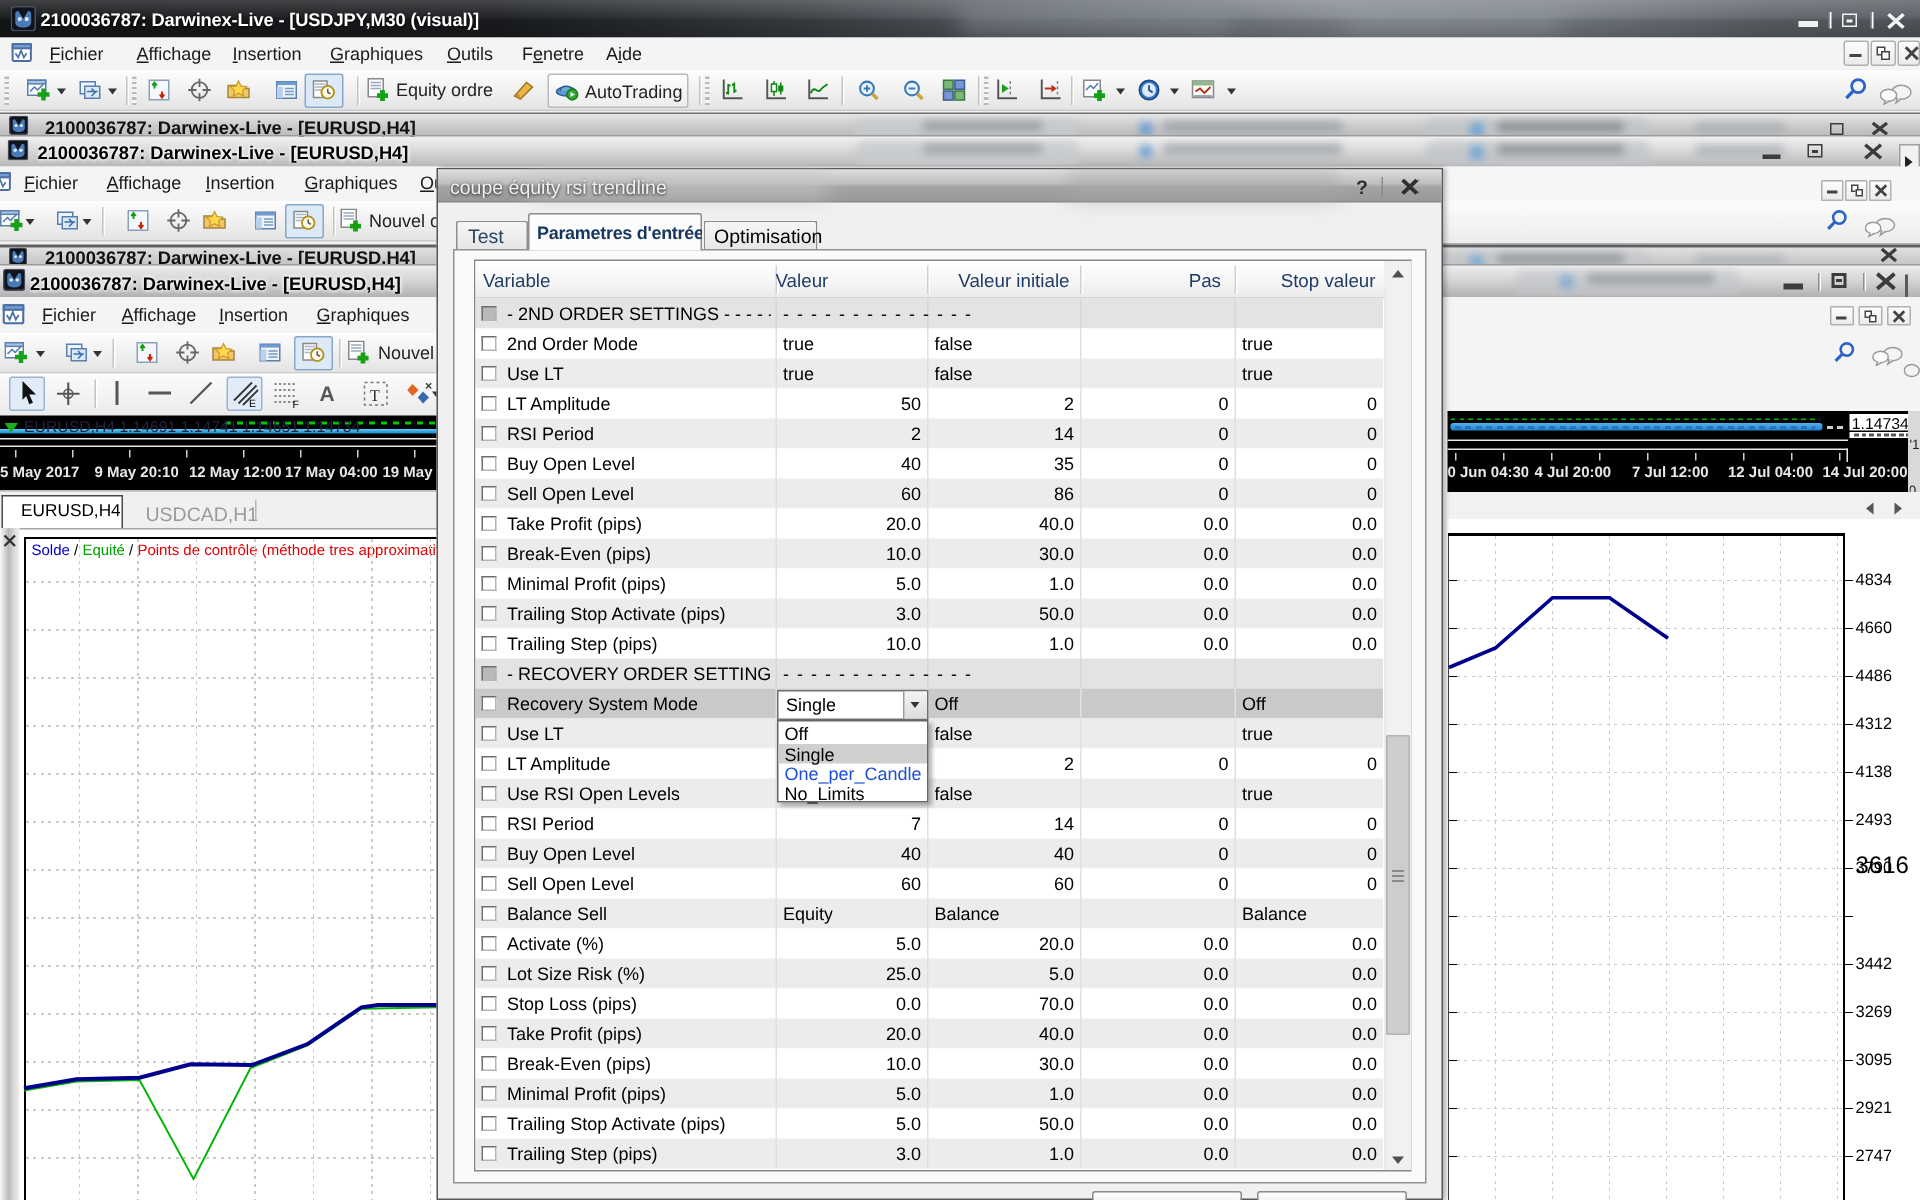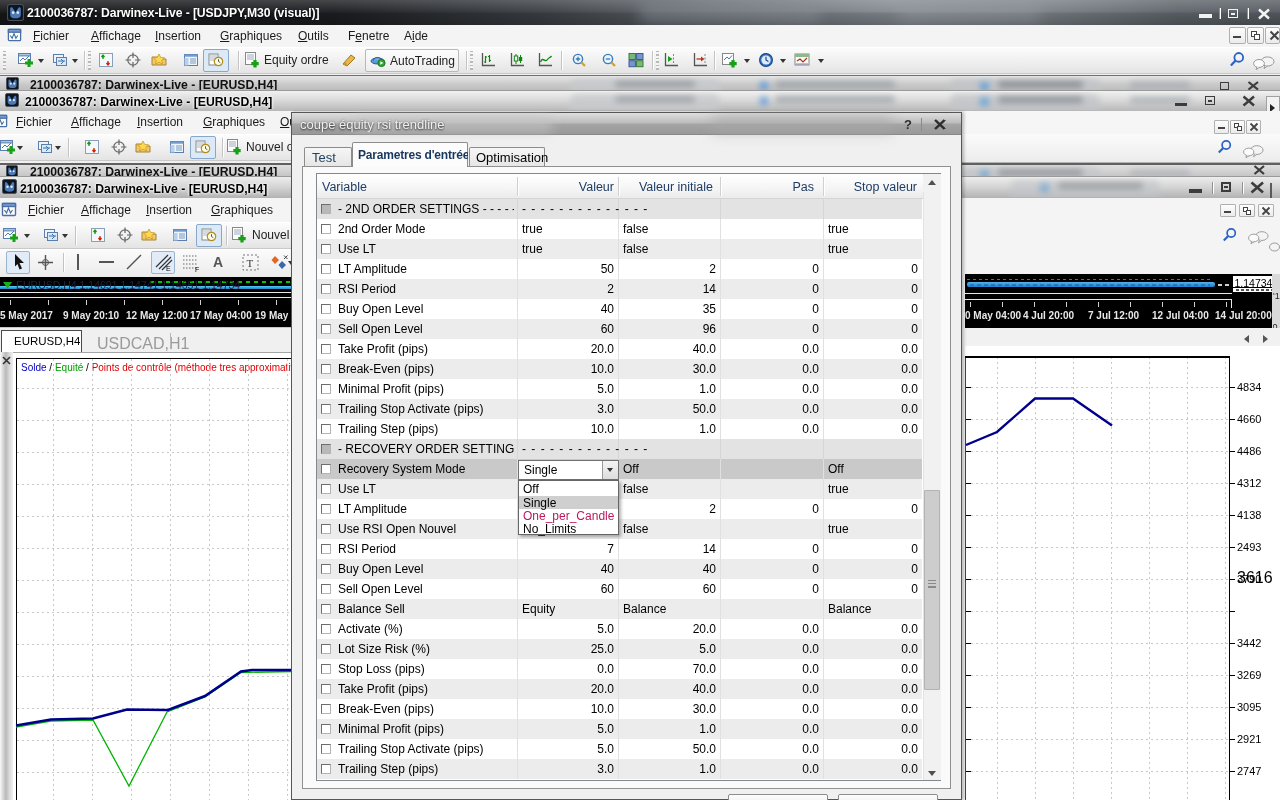--- a/index.html
+++ b/index.html
@@ -528,21 +528,21 @@
 <div class="ab" style="left:238px;top:300px;width:1px;height:5px;background:#cfcfcf"></div>
 <div class="ab" style="left:276px;top:300px;width:1px;height:5px;background:#cfcfcf"></div>
 <div class="ab tl" style="left:0px;top:310px;font-size:10px;font-weight:bold;color:#e8e8e8">5 May 2017</div>
 <div class="ab tl" style="left:63px;top:310px;font-size:10px;font-weight:bold;color:#e8e8e8">9 May 20:10</div>
 <div class="ab tl" style="left:126px;top:310px;font-size:10px;font-weight:bold;color:#e8e8e8">12 May 12:00</div>
 <div class="ab tl" style="left:190px;top:310px;font-size:10px;font-weight:bold;color:#e8e8e8">17 May 04:00</div>
 <div class="ab tl" style="left:255px;top:310px;font-size:10px;font-weight:bold;color:#e8e8e8">19 May 2</div>
 <div class="ab" style="left:0;top:327px;width:292px;height:25px;background:#f0f0f0;border-top:1px solid #c8c8c8"></div>
 <div class="ab" style="left:1px;top:330px;width:81px;height:22px;background:#fff;border:1.3px solid #4a4a4a;border-bottom:none"></div>
 <div class="ab tl" style="left:14px;top:335px;font-size:11.5px;color:#000">EURUSD,H4</div>
-<div class="ab tl" style="left:97px;top:335px;font-size:16px;color:#9a9a9a">USDCAD,H1</div>
+<div class="ab tl" style="left:97px;top:335px;font-size:13px;color:#9a9a9a">USDCAD,H1</div>
 <div class="ab" style="left:170px;top:333px;width:1px;height:14px;background:#b8b8b8"></div>
 <div class="ab" style="left:0;top:352px;width:292px;height:448px;background:#fff;border-top:1px solid #a6a6a6"></div>
 <div class="ab" style="left:0;top:352px;width:13px;height:448px;background:linear-gradient(90deg,#f8f8f8,#b9b9b9 45%,#d8d8d8 70%,#efefef)"></div>
 <svg class="ab" style="left:2px;top:356px" width="9" height="9">
     <path d="M1 1 L8 8 M8 1 L1 8" stroke="#333" stroke-width="1.6"></path>
   </svg>
 <div class="ab tl" style="left:21px;top:362px;font-size:10px;width:271px"><span style="color:#0000c8">Solde</span> <span style="color:#000">/</span> <span style="color:#00a000">Equité</span> <span style="color:#000">/</span> <span style="color:#e00000">Points de contrôle (méthode tres approximative ba</span></div>
 <svg class="ab" style="left:0;top:352px" width="292" height="448" shape-rendering="crispEdges">
     <line x1="53" y1="7" x2="53" y2="448" stroke="#c9c9c9" stroke-dasharray="2 3"></line>
     <line x1="92" y1="7" x2="92" y2="448" stroke="#c9c9c9" stroke-dasharray="2 3"></line>
@@ -602,21 +602,21 @@
 <div class="ab" style="left:970px;top:302px;width:1px;height:5px;background:#cfcfcf"></div>
 <div class="ab" style="left:1002px;top:302px;width:1px;height:5px;background:#cfcfcf"></div>
 <div class="ab" style="left:1034px;top:302px;width:1px;height:5px;background:#cfcfcf"></div>
 <div class="ab" style="left:1066px;top:302px;width:1px;height:5px;background:#cfcfcf"></div>
 <div class="ab" style="left:1098px;top:302px;width:1px;height:5px;background:#cfcfcf"></div>
 <div class="ab" style="left:1130px;top:302px;width:1px;height:5px;background:#cfcfcf"></div>
 <div class="ab" style="left:1162px;top:302px;width:1px;height:5px;background:#cfcfcf"></div>
 <div class="ab" style="left:1194px;top:302px;width:1px;height:5px;background:#cfcfcf"></div>
 <div class="ab" style="left:1226px;top:302px;width:1px;height:5px;background:#cfcfcf"></div>
 <div class="ab" style="left:1231px;top:299.2px;width:1px;height:9px;background:#e8e8e8"></div>
-<div class="ab tl" style="left:965px;top:309.5px;font-size:10px;font-weight:bold;color:#e8e8e8">0 May 04:00</div>
+<div class="ab tl" style="left:965px;top:309.5px;font-size:10px;font-weight:bold;color:#e8e8e8">0 Jun 04:30</div>
 <div class="ab tl" style="left:1023px;top:309.5px;font-size:10px;font-weight:bold;color:#e8e8e8">4 Jul 20:00</div>
 <div class="ab tl" style="left:1088px;top:309.5px;font-size:10px;font-weight:bold;color:#e8e8e8">7 Jul 12:00</div>
 <div class="ab tl" style="left:1152px;top:309.5px;font-size:10px;font-weight:bold;color:#e8e8e8">12 Jul 04:00</div>
 <div class="ab tl" style="left:1215px;top:309.5px;font-size:10px;font-weight:bold;color:#e8e8e8">14 Jul 20:00</div>
 <div class="ab" style="left:1272px;top:274px;width:8px;height:54px;background:#d9d9d9"></div>
 <div class="ab tl" style="left:1273px;top:291px;font-size:9px;color:#222">'1</div>
 <div class="ab tl" style="left:1272.5px;top:322px;font-size:9px;color:#222">0</div>
 <div class="ab" style="left:965px;top:328px;width:315px;height:18px;background:#f1f1f1"></div>
 <div class="ab" style="left:1244px;top:335px;width:0;height:0;border-top:4px solid transparent;border-bottom:4px solid transparent;border-right:5.5px solid #555"></div>
 <div class="ab" style="left:1263px;top:335px;width:0;height:0;border-top:4px solid transparent;border-bottom:4px solid transparent;border-left:5.5px solid #555"></div>
@@ -707,21 +707,21 @@
 <div class="ab" style="left:302px;top:165.5px;width:649px;height:623px;background:#fafafa;border:1px solid #909090"></div>
 <div class="ab" style="left:352px;top:142px;width:116px;height:24.5px;background:#fcfcfc;border:1px solid #8c8c8c;border-bottom:none;border-radius:2px 2px 0 0"></div>
 <div class="ab tl" style="left:358px;top:148px;font-size:12px;color:#17375e;font-weight:bold;letter-spacing:-.2px;width:110px">Parametres d'entrée</div>
 <div class="ab" style="left:316px;top:173px;width:625px;height:608px;background:#fff;border:1px solid #828790"></div>
 <div class="ab" style="left:317px;top:174px;width:606px;height:25px;background:linear-gradient(180deg,#fff,#f5f5f5 60%,#ebebeb);border-bottom:1px solid #d5d5d5"></div>
 <div class="ab" style="left:517px;top:177px;width:1px;height:19px;background:#d0d0d0;box-shadow:1px 0 0 #fff"></div>
 <div class="ab" style="left:618px;top:177px;width:1px;height:19px;background:#d0d0d0;box-shadow:1px 0 0 #fff"></div>
 <div class="ab" style="left:720px;top:177px;width:1px;height:19px;background:#d0d0d0;box-shadow:1px 0 0 #fff"></div>
 <div class="ab" style="left:823px;top:177px;width:1px;height:19px;background:#d0d0d0;box-shadow:1px 0 0 #fff"></div>
 <div class="ab tl" style="left:322px;top:180px;font-size:12.5px;color:#1e3c64">Variable</div>
-<div class="ab tl" style="left:517px;top:180px;width:97px;text-align:right;font-size:12.5px;color:#1e3c64">Valeur</div>
+<div class="ab tl" style="left:517px;top:180px;width:97px;font-size:12.5px;color:#1e3c64">Valeur</div>
 <div class="ab tl" style="left:618px;top:180px;width:95px;text-align:right;font-size:12.5px;color:#1e3c64">Valeur initiale</div>
 <div class="ab tl" style="left:720px;top:180px;width:94px;text-align:right;font-size:12.5px;color:#1e3c64">Pas</div>
 <div class="ab tl" style="left:823px;top:180px;width:94px;text-align:right;font-size:12.5px;color:#1e3c64">Stop valeur</div>
 <div class="ab" style="left:317px;top:199px;width:605px;height:20px;background:#e3e3e3"></div>
 <div class="ab" style="left:517px;top:199px;width:1px;height:20px;background:#d6d6d6"></div>
 <div class="ab" style="left:618px;top:199px;width:1px;height:20px;background:#d6d6d6"></div>
 <div class="ab" style="left:720px;top:199px;width:1px;height:20px;background:#d6d6d6"></div>
 <div class="ab" style="left:823px;top:199px;width:1px;height:20px;background:#d6d6d6"></div>
 <div class="ab" style="left:321px;top:204px;width:10px;height:10px;background:#b9b9b9;border:1px solid;border-color:#6e6e6e #b4b4b4 #b4b4b4 #6e6e6e"></div>
 <div class="ab tl" style="left:338px;top:202px;font-size:12px;color:#000;max-width:176px">- 2ND ORDER SETTINGS - - - - - -...</div>
@@ -780,21 +780,21 @@
 <div class="ab tl" style="left:720px;top:302px;width:99px;text-align:right;font-size:12px;color:#000">0</div>
 <div class="ab tl" style="left:823px;top:302px;width:95px;text-align:right;font-size:12px;color:#000">0</div>
 <div class="ab" style="left:317px;top:319px;width:605px;height:20px;background:#ececec"></div>
 <div class="ab" style="left:517px;top:319px;width:1px;height:20px;background:#e0e0e0"></div>
 <div class="ab" style="left:618px;top:319px;width:1px;height:20px;background:#e0e0e0"></div>
 <div class="ab" style="left:720px;top:319px;width:1px;height:20px;background:#e0e0e0"></div>
 <div class="ab" style="left:823px;top:319px;width:1px;height:20px;background:#e0e0e0"></div>
 <div class="ab" style="left:321px;top:324px;width:10px;height:10px;background:#fff;border:1px solid;border-color:#6e6e6e #b4b4b4 #b4b4b4 #6e6e6e"></div>
 <div class="ab tl" style="left:338px;top:322px;font-size:12px;color:#000;max-width:176px">Sell Open Level</div>
 <div class="ab tl" style="left:517px;top:322px;width:97px;text-align:right;font-size:12px;color:#000">60</div>
-<div class="ab tl" style="left:618px;top:322px;width:98px;text-align:right;font-size:12px;color:#000">96</div>
+<div class="ab tl" style="left:618px;top:322px;width:98px;text-align:right;font-size:12px;color:#000">86</div>
 <div class="ab tl" style="left:720px;top:322px;width:99px;text-align:right;font-size:12px;color:#000">0</div>
 <div class="ab tl" style="left:823px;top:322px;width:95px;text-align:right;font-size:12px;color:#000">0</div>
 <div class="ab" style="left:317px;top:339px;width:605px;height:20px;background:#ffffff"></div>
 <div class="ab" style="left:517px;top:339px;width:1px;height:20px;background:#e0e0e0"></div>
 <div class="ab" style="left:618px;top:339px;width:1px;height:20px;background:#e0e0e0"></div>
 <div class="ab" style="left:720px;top:339px;width:1px;height:20px;background:#e0e0e0"></div>
 <div class="ab" style="left:823px;top:339px;width:1px;height:20px;background:#e0e0e0"></div>
 <div class="ab" style="left:321px;top:344px;width:10px;height:10px;background:#fff;border:1px solid;border-color:#6e6e6e #b4b4b4 #b4b4b4 #6e6e6e"></div>
 <div class="ab tl" style="left:338px;top:342px;font-size:12px;color:#000;max-width:176px">Take Profit (pips)</div>
 <div class="ab tl" style="left:517px;top:342px;width:97px;text-align:right;font-size:12px;color:#000">20.0</div>
@@ -880,21 +880,21 @@
 <div class="ab tl" style="left:338px;top:502px;font-size:12px;color:#000;max-width:176px">LT Amplitude</div>
 <div class="ab tl" style="left:618px;top:502px;width:98px;text-align:right;font-size:12px;color:#000">2</div>
 <div class="ab tl" style="left:720px;top:502px;width:99px;text-align:right;font-size:12px;color:#000">0</div>
 <div class="ab tl" style="left:823px;top:502px;width:95px;text-align:right;font-size:12px;color:#000">0</div>
 <div class="ab" style="left:317px;top:519px;width:605px;height:20px;background:#ececec"></div>
 <div class="ab" style="left:517px;top:519px;width:1px;height:20px;background:#e0e0e0"></div>
 <div class="ab" style="left:618px;top:519px;width:1px;height:20px;background:#e0e0e0"></div>
 <div class="ab" style="left:720px;top:519px;width:1px;height:20px;background:#e0e0e0"></div>
 <div class="ab" style="left:823px;top:519px;width:1px;height:20px;background:#e0e0e0"></div>
 <div class="ab" style="left:321px;top:524px;width:10px;height:10px;background:#fff;border:1px solid;border-color:#6e6e6e #b4b4b4 #b4b4b4 #6e6e6e"></div>
-<div class="ab tl" style="left:338px;top:522px;font-size:12px;color:#000;max-width:176px">Use RSI Open Nouvel</div>
+<div class="ab tl" style="left:338px;top:522px;font-size:12px;color:#000;max-width:176px">Use RSI Open Levels</div>
 <div class="ab tl" style="left:623px;top:522px;font-size:12px;color:#000">false</div>
 <div class="ab tl" style="left:828px;top:522px;font-size:12px;color:#000">true</div>
 <div class="ab" style="left:317px;top:539px;width:605px;height:20px;background:#ffffff"></div>
 <div class="ab" style="left:517px;top:539px;width:1px;height:20px;background:#e0e0e0"></div>
 <div class="ab" style="left:618px;top:539px;width:1px;height:20px;background:#e0e0e0"></div>
 <div class="ab" style="left:720px;top:539px;width:1px;height:20px;background:#e0e0e0"></div>
 <div class="ab" style="left:823px;top:539px;width:1px;height:20px;background:#e0e0e0"></div>
 <div class="ab" style="left:321px;top:544px;width:10px;height:10px;background:#fff;border:1px solid;border-color:#6e6e6e #b4b4b4 #b4b4b4 #6e6e6e"></div>
 <div class="ab tl" style="left:338px;top:542px;font-size:12px;color:#000;max-width:176px">RSI Period</div>
 <div class="ab tl" style="left:517px;top:542px;width:97px;text-align:right;font-size:12px;color:#000">7</div>
@@ -1028,15 +1028,15 @@
 <div class="ab" style="left:923.5px;top:490px;width:16px;height:200px;background:#cdcdcd;border:1px solid #b3b3b3;border-radius:1px"></div>
 <div class="ab" style="left:927.5px;top:580px;width:8px;height:9px;background:repeating-linear-gradient(180deg,#8a8a8a 0 1.3px,transparent 1.3px 3.2px)"></div>
 <div class="ab" style="left:518px;top:459.5px;width:101px;height:20px;background:#fff;border:1px solid #707070"></div>
 <div class="ab tl" style="left:524px;top:463px;font-size:12px;color:#000">Single</div>
 <div class="ab" style="left:602px;top:460.5px;width:16px;height:18px;background:linear-gradient(180deg,#f4f4f4,#dcdcdc);border-left:1px solid #9a9a9a"></div>
 <div class="ab" style="left:606.5px;top:468px;width:0;height:0;border-left:3.8px solid transparent;border-right:3.8px solid transparent;border-top:4.5px solid #333"></div>
 <div class="ab" style="left:518px;top:480px;width:101px;height:55px;background:#fff;border:1px solid #666;box-shadow:2px 2px 3px rgba(0,0,0,.3)"></div>
 <div class="ab" style="left:519px;top:495.5px;width:99px;height:13.5px;background:#cfcfcf"></div>
 <div class="ab tl" style="left:523px;top:482px;font-size:12px;color:#000">Off</div>
 <div class="ab tl" style="left:523px;top:495.5px;font-size:12px;color:#000">Single</div>
-<div class="ab tl" style="left:523px;top:509px;font-size:12px;color:#be185d">One_per_Candle</div>
+<div class="ab tl" style="left:523px;top:509px;font-size:12px;color:#1d4ed8">One_per_Candle</div>
 <div class="ab tl" style="left:523px;top:522px;font-size:12px;color:#000">No_Limits</div>
 <div class="ab" style="left:728px;top:794px;width:100px;height:10px;background:linear-gradient(180deg,#fdfdfd,#f0f0f0);border:1px solid #8c8c8c;border-radius:2px"></div>
 <div class="ab" style="left:838px;top:794px;width:100px;height:10px;background:linear-gradient(180deg,#fdfdfd,#f0f0f0);border:1px solid #8c8c8c;border-radius:2px"></div>
 </body></html>

